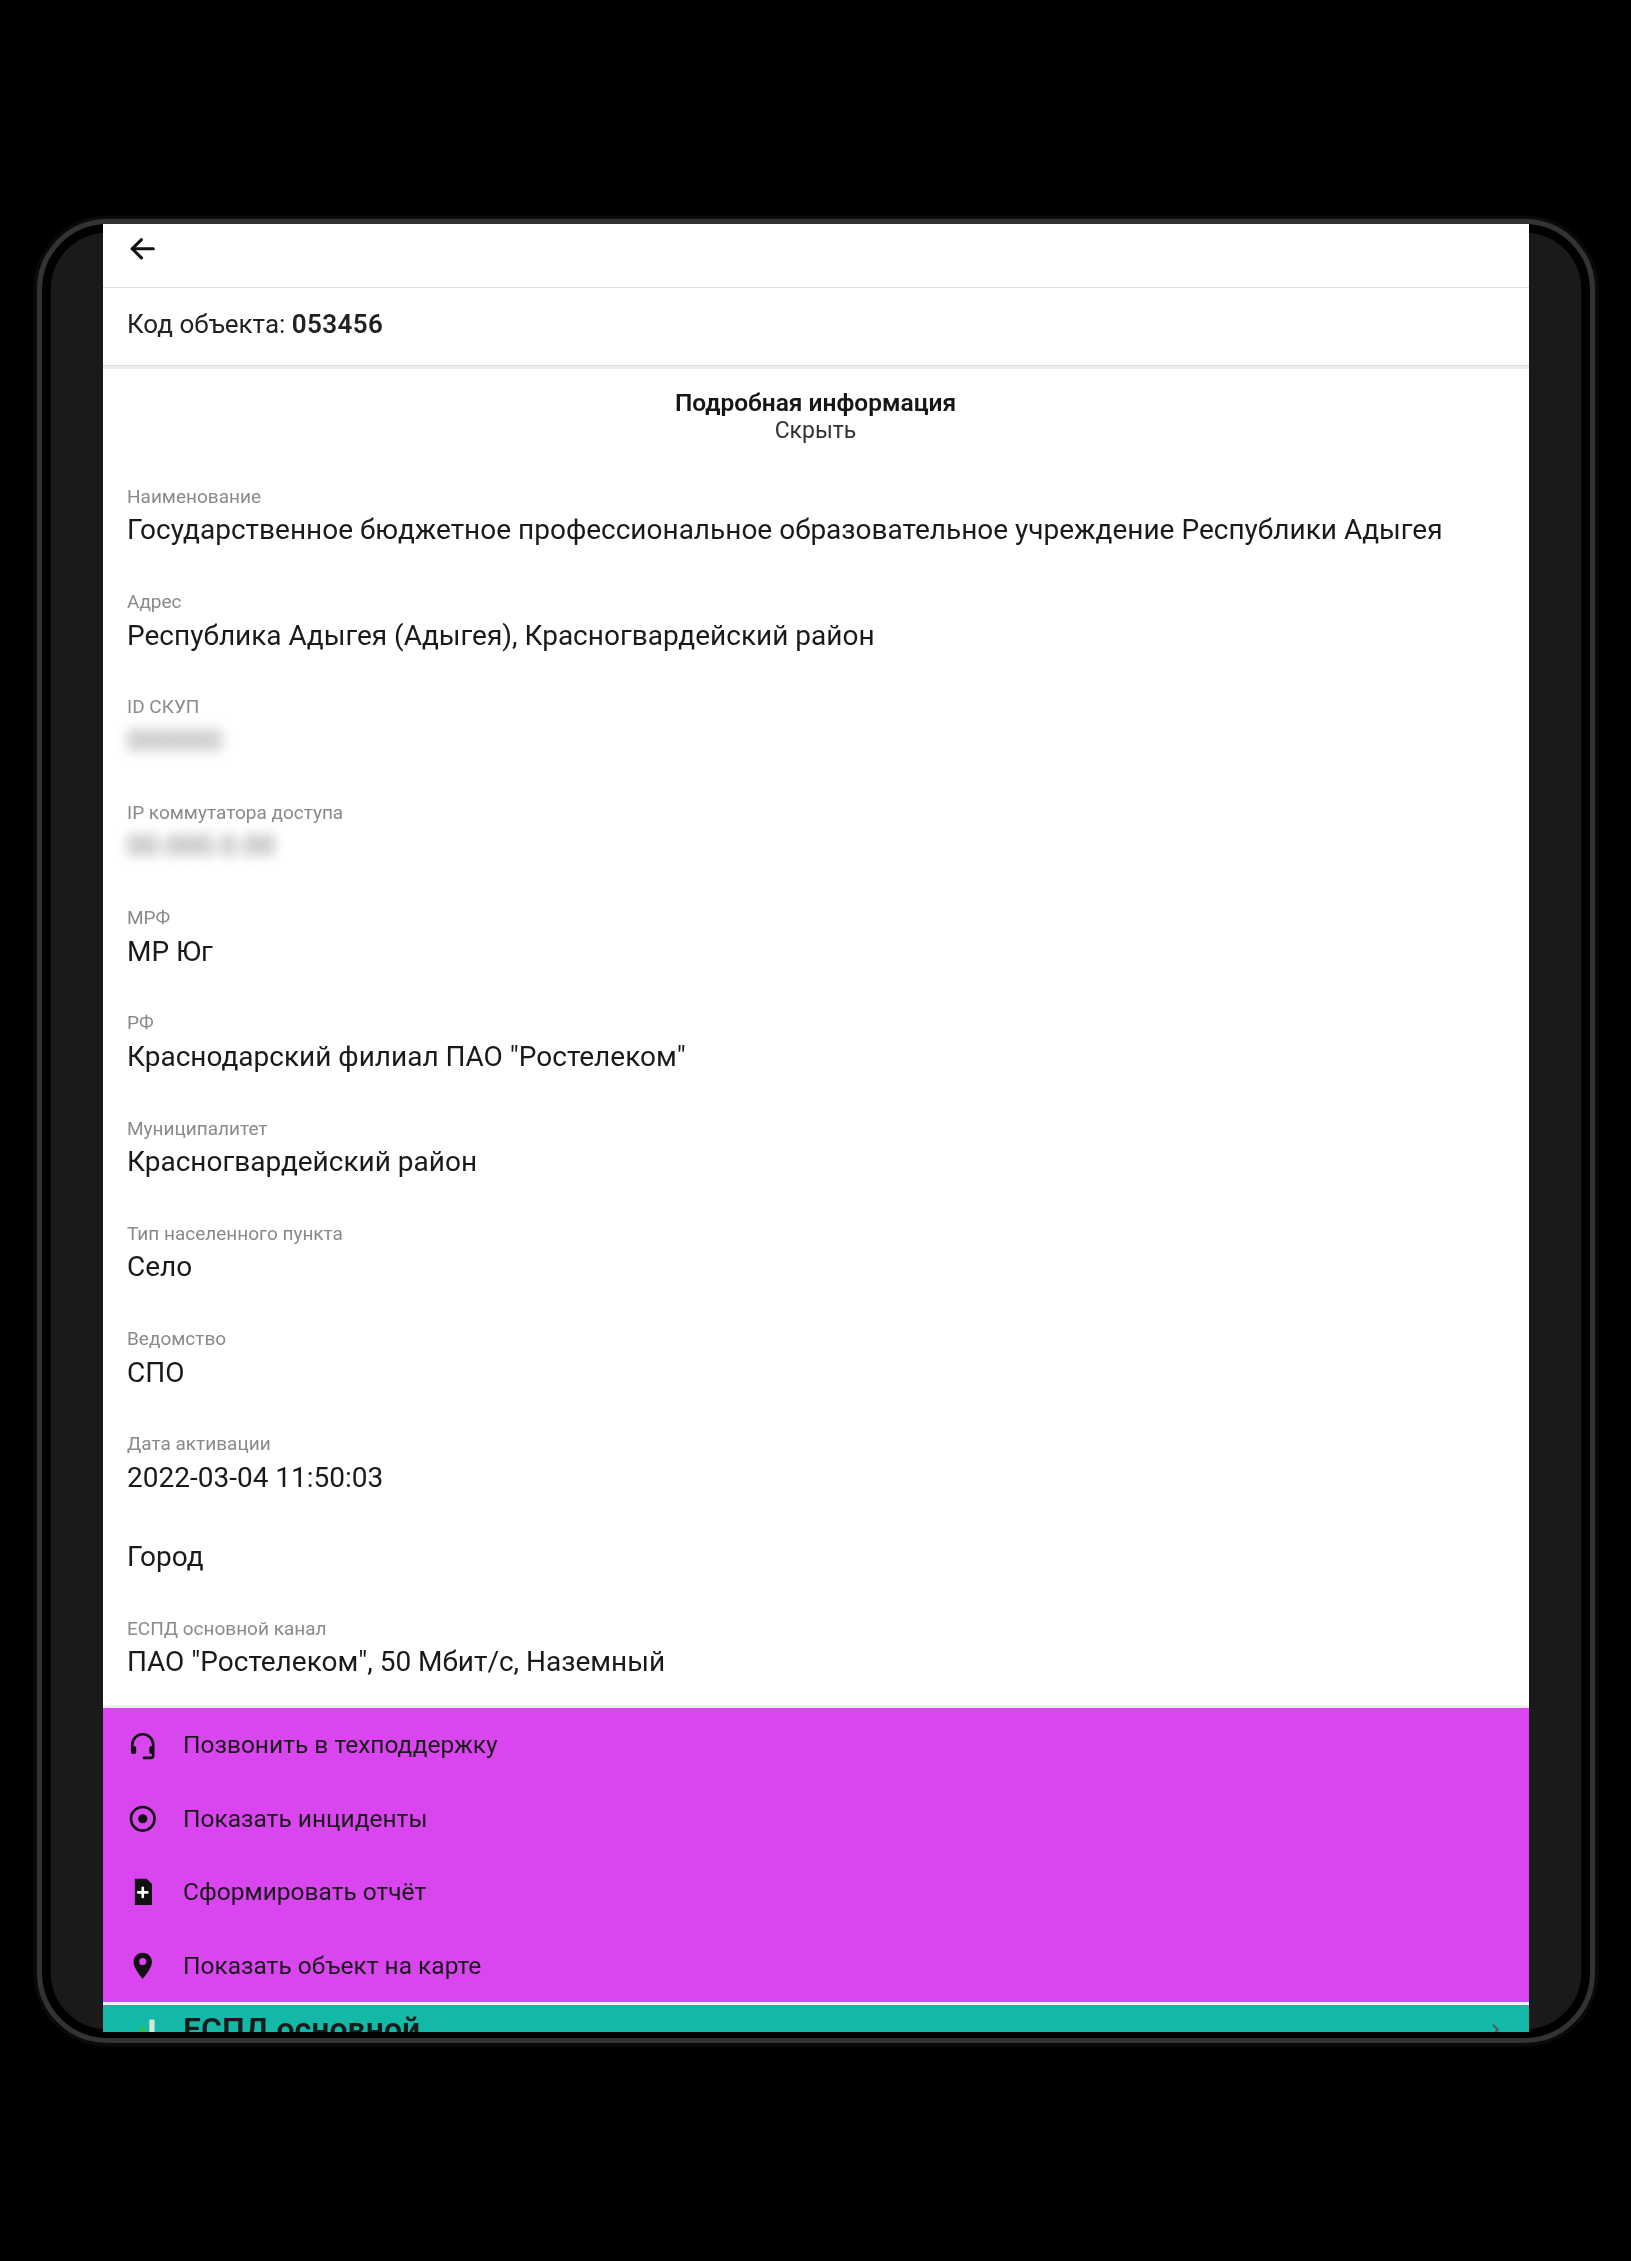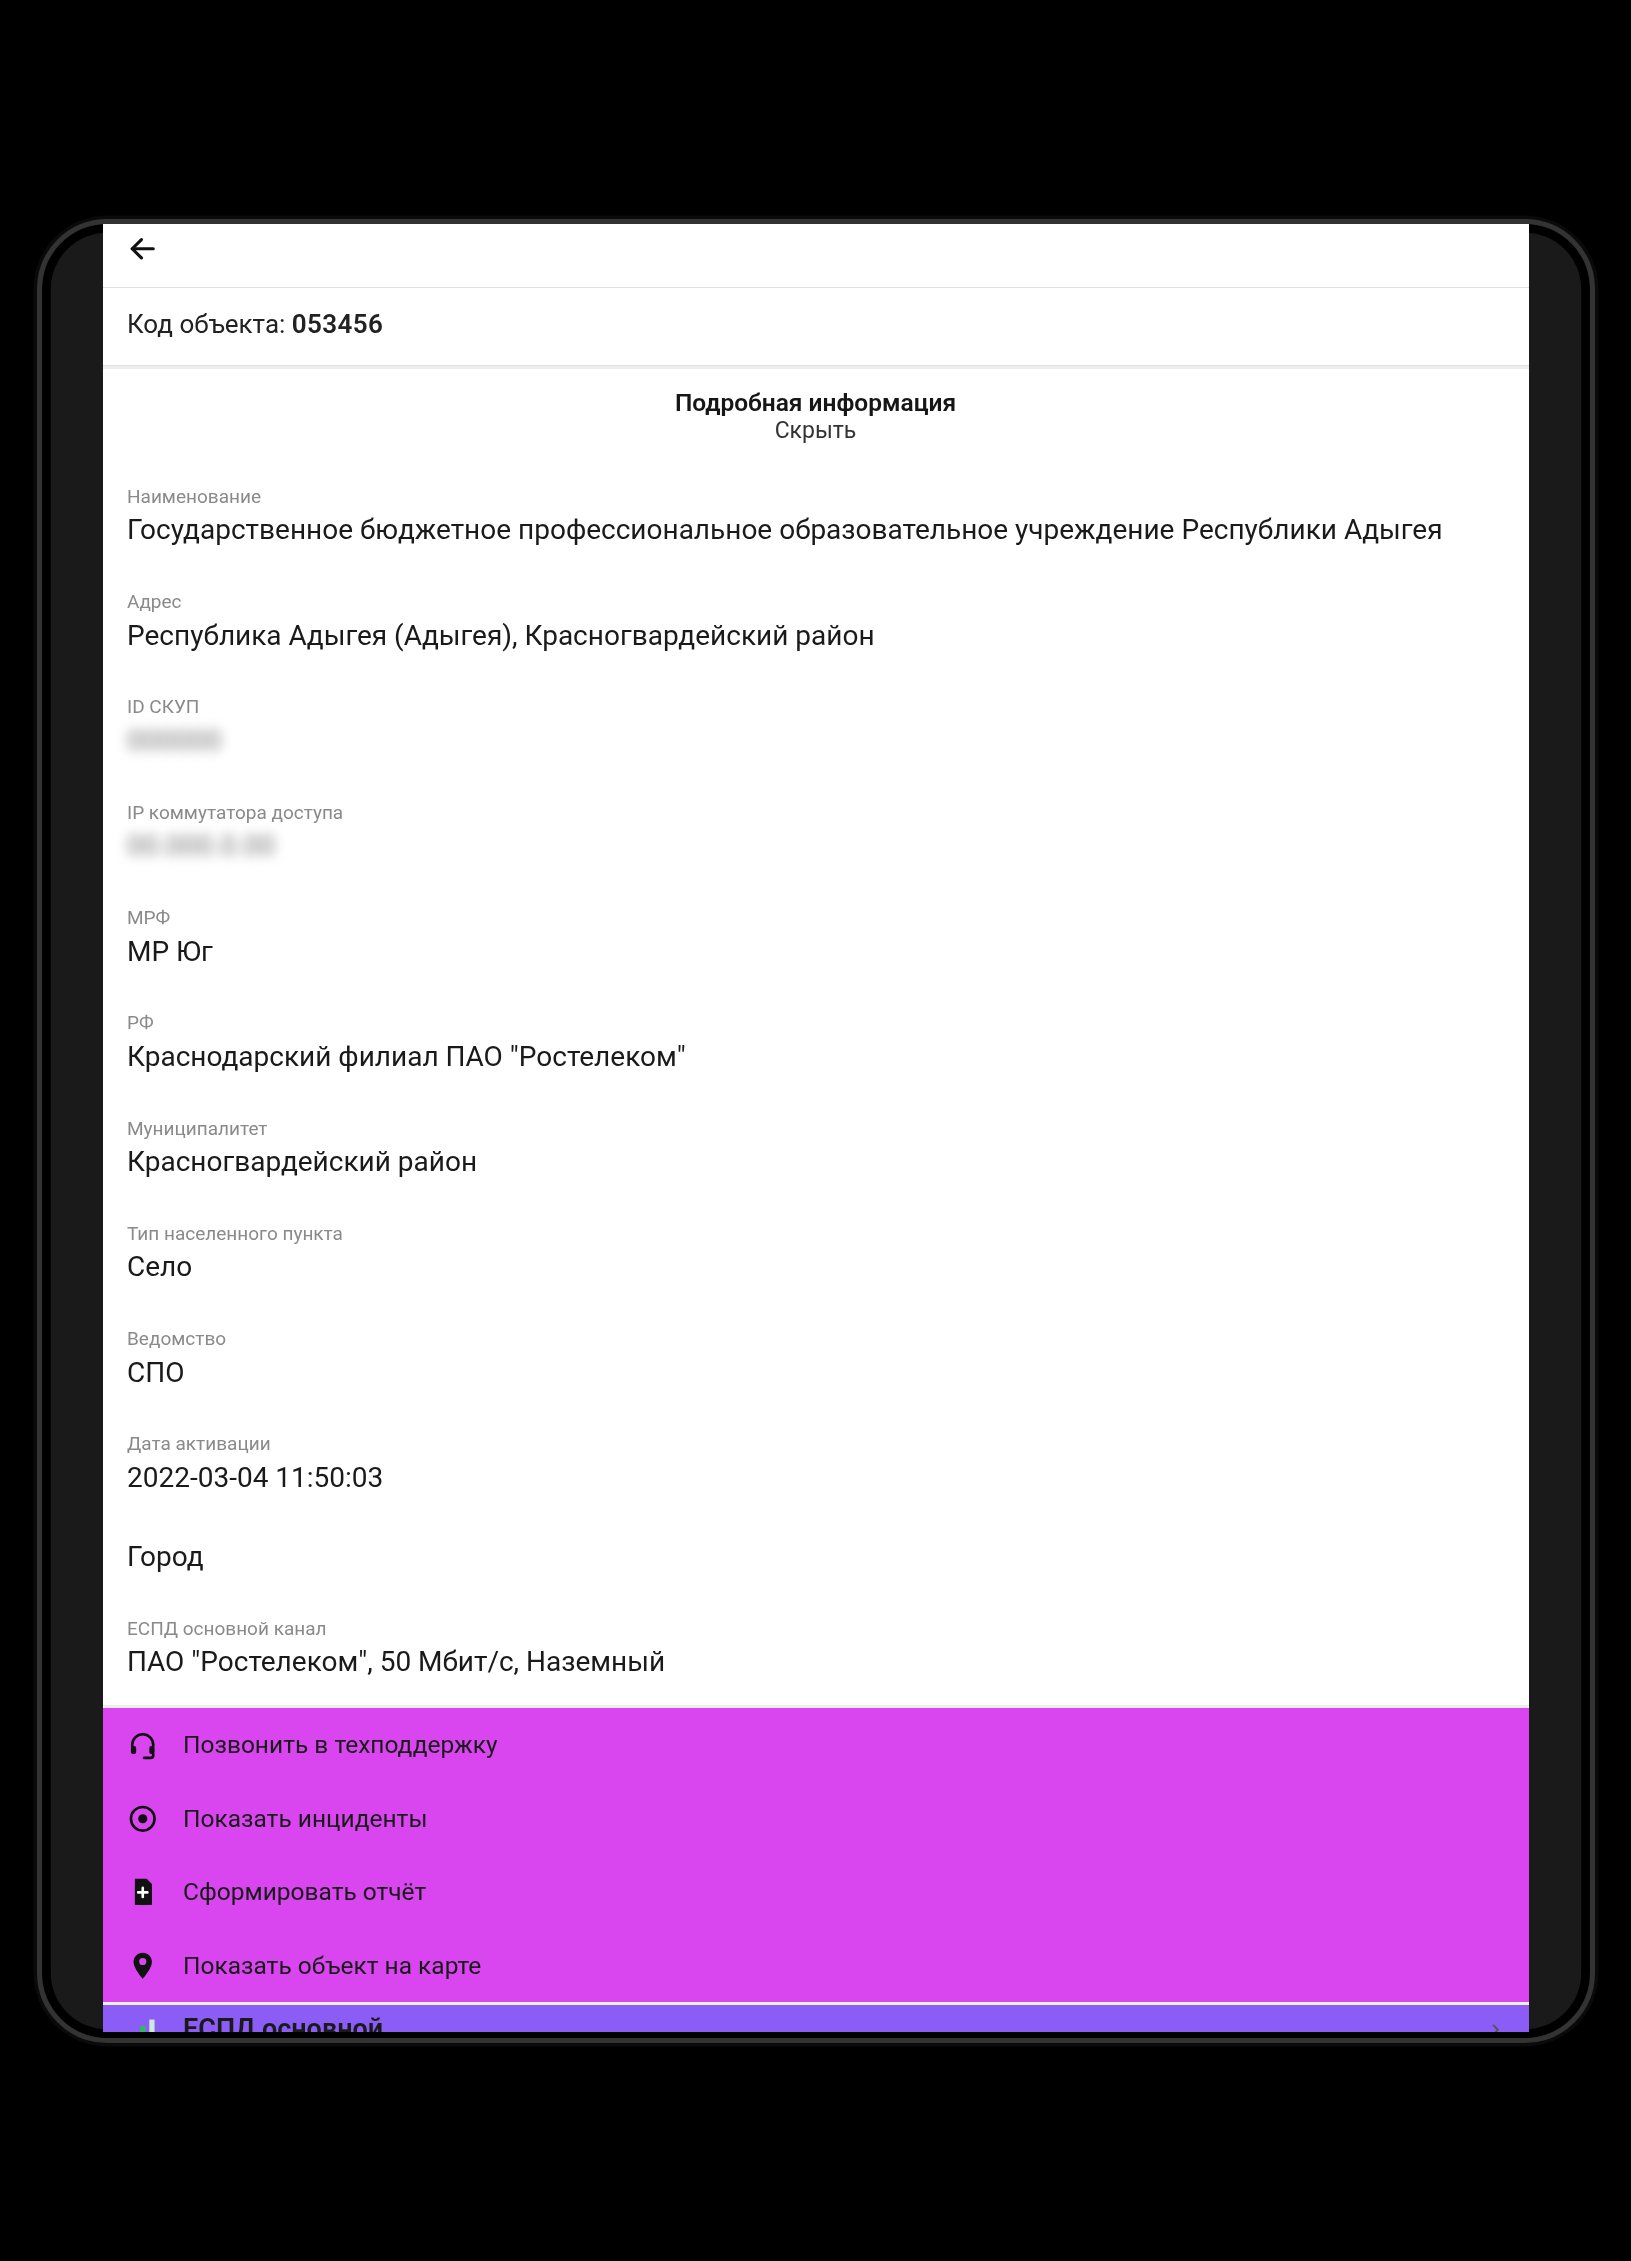--- a/index.html
+++ b/index.html
@@ -157,26 +157,26 @@
   .action-icon {
     width: 31.5px; height: 31.5px;
     display: inline-flex; align-items: center; justify-content: center;
     color: #111;
     flex-shrink: 0;
   }
   .action-icon svg { width: 100%; height: 100%; }
 
   
   .partial-row {
-    background: #8b5cf6;
+    background: #14b8a6;
     padding: 21px 24.5px 0;
     display: flex;
     align-items: center;
     justify-content: space-between;
-    font-size: 27px;
+    font-size: 32px;
     font-weight: 600;
     color: #1a1a1a;
     gap: 24.5px;
     height: 51px;
     overflow: hidden;
   }
   .partial-left { display:flex; align-items:center; gap: 24.5px; }
   .signal-icon { width: 30px; height: 30px; }
   .chevron { color: #555; font-size: 26px; }
 

